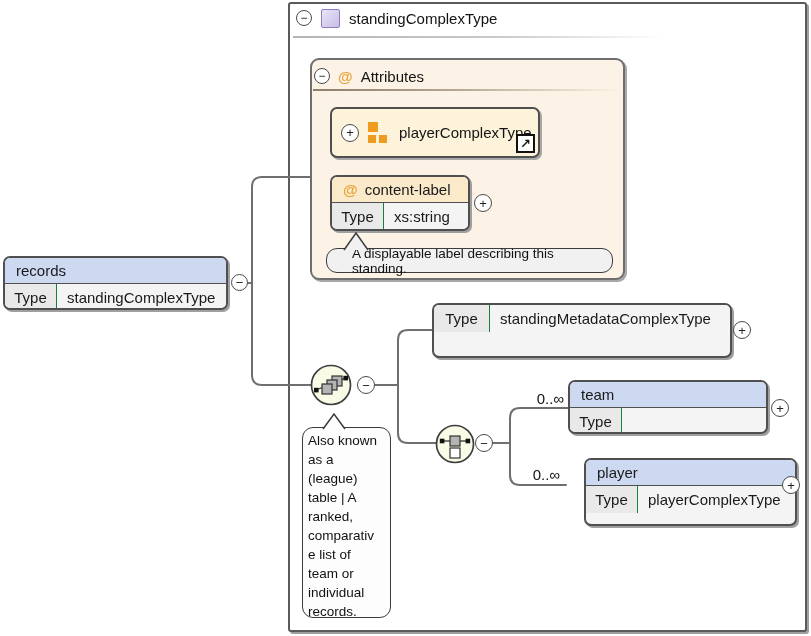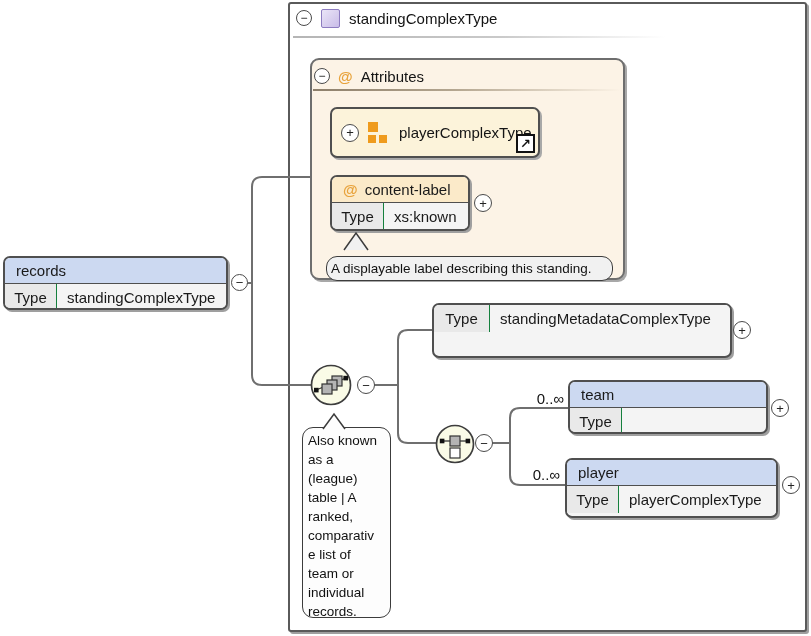--- a/index.html
+++ b/index.html
@@ -88,21 +88,21 @@
   .ag-icon i { position: absolute; background: #ef9b1d; }
   .ag-icon .s1 { left: 1px;  top: 1px;  width: 10px; height: 10px; }
   .ag-icon .s2 { left: 1px;  top: 14px; width: 8px;  height: 8px; }
   .ag-icon .s3 { left: 12px; top: 14px; width: 8px;  height: 8px; }
 
   
   .bubble {
     border: 1.5px solid #3c3c3c; border-radius: 11px; font-size: 13.5px; color: #111;
   }
   .bubble-1 { left: 326px; top: 248px; width: 287px; height: 25px; background: #f1f1f1;
-              display: flex; align-items: center; padding-left: 4px; margin-top: 8px; }
+              display: flex; align-items: center; padding-left: 25px; }
   .bubble-2 { left: 302px; top: 427px; width: 89px; height: 191px; background: #fdfdfd;
               padding: 3px 2px 13px 5px; line-height: 19px; white-space: pre-line; }
   .pointer { overflow: visible; }
 
   .card-label { font-size: 15px; color: #111; text-align: right; }
 
   svg { display: block; }
 </style>
 </head>
 <body>
@@ -146,21 +146,21 @@
   <div class="ref-arrow">↗</div>
 </div>
 
 <div class="abs ebox" style="left:330px;top:175px;width:140px;height:56px">
   <div class="hdr hdr-cream">
     <span class="at">@</span>
     <span>content-label</span>
   </div>
   <div class="row">
     <div class="type-key" style="width:52px">Type</div>
-    <div class="type-val">xs:known</div>
+    <div class="type-val">xs:string</div>
   </div>
 </div>
 <div class="abs pmc" style="left:474px;top:194px">+</div>
 
 <svg class="abs pointer" style="left:343px;top:232px;width:26px;height:18px;z-index:6" viewBox="0 0 26 18">
   <path d="M1,18 L13,1 L25,18" fill="#f1f1f1" stroke="#3c3c3c" stroke-width="1.5"></path>
 </svg>
 <div class="abs bubble bubble-1">A displayable label describing this standing.</div>
 
 <div class="abs ebox" style="left:3px;top:256px;width:225px;height:54px">
@@ -218,20 +218,20 @@
 <div class="abs card-label" style="left:518px;top:390px;width:46px">0..∞</div>
 <div class="abs ebox" style="left:568px;top:380px;width:200px;height:54px">
   <div class="hdr hdr-blue">team</div>
   <div class="row">
     <div class="type-key" style="width:52px">Type</div>
   </div>
 </div>
 <div class="abs pmc" style="left:771px;top:399px">+</div>
 
 <div class="abs card-label" style="left:514px;top:466px;width:46px">0..∞</div>
-<div class="abs ebox" style="left:565px;top:458px;width:213px;height:60px">
+<div class="abs ebox" style="left:584px;top:458px;width:213px;height:68px">
   <div class="hdr hdr-blue">player</div>
   <div class="row">
     <div class="type-key" style="width:52px">Type</div>
     <div class="type-val">playerComplexType</div>
   </div>
 </div>
 <div class="abs pmc" style="left:782px;top:476px">+</div>
 
 </body></html>

